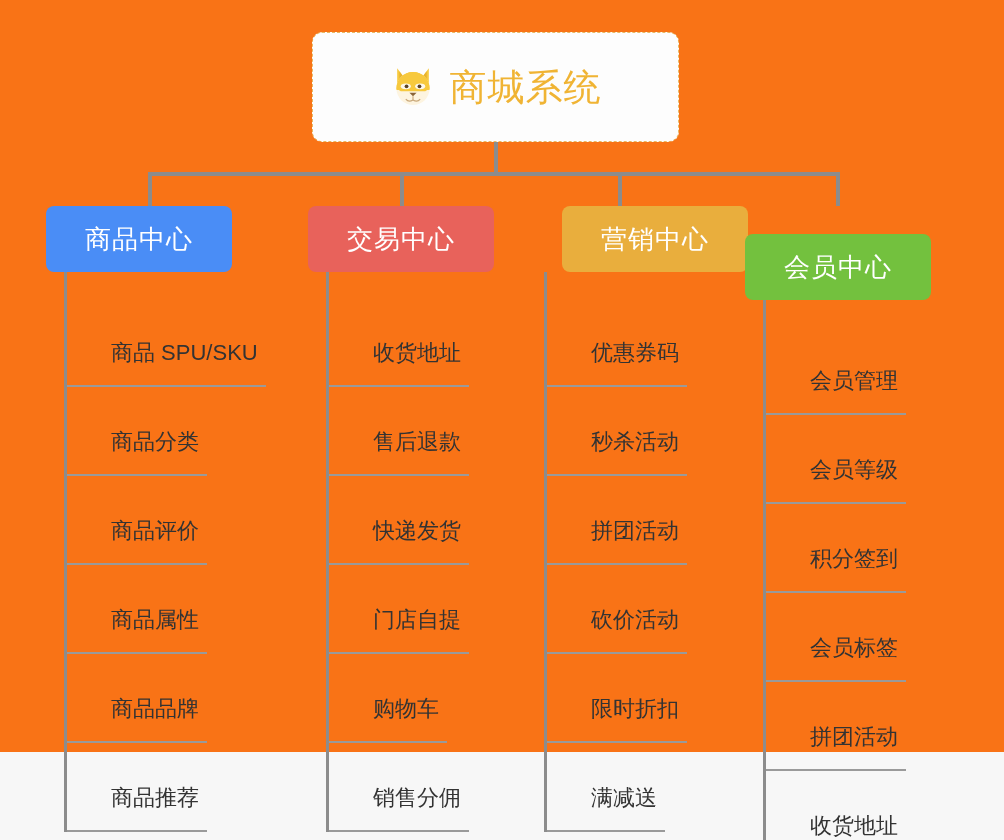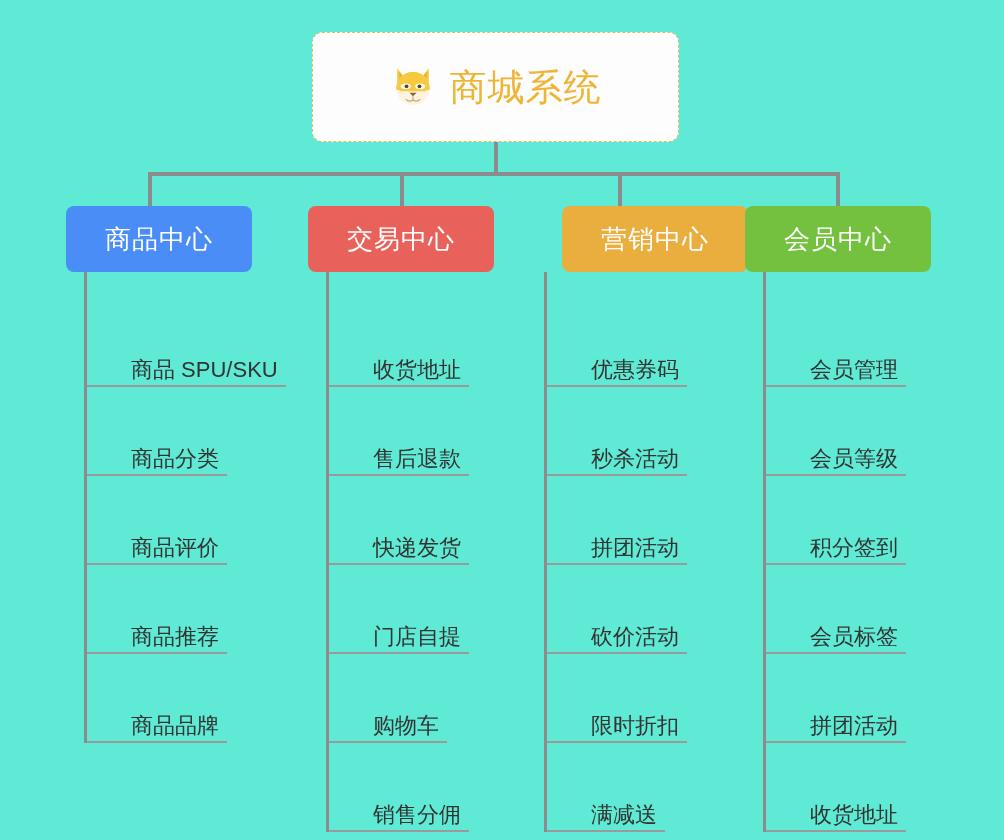--- a/index.html
+++ b/index.html
@@ -8,22 +8,22 @@
     width: 1004px;
     height: 840px;
     background: #f7f7f7;
     font-family: "Liberation Sans", "DejaVu Sans", sans-serif;
     overflow: hidden;
   }
 
   .canvas {
     position: relative;
     width: 1004px;
-    height: 840px;
-    background: #5eead4;
+    height: 752px;
+    background: #f97316;
   }
 
   
   .root-node {
     position: absolute;
     left: 312px;
     top: 32px;
     width: 367px;
     height: 110px;
     background: #fdfdfd;
@@ -76,40 +76,40 @@
   .conn-drop.c2 { left: 400px; }
   .conn-drop.c3 { left: 618px; }
   .conn-drop.c4 { left: 836px; }
 
   
   .column {
     position: absolute;
     top: 206px;
     width: 240px;
   }
-  .column.col1 { left: 66px;  width: 245px; }
+  .column.col1 { left: 46px;  width: 245px; }
   .column.col2 { left: 308px; width: 230px; }
   .column.col3 { left: 526px; width: 230px; }
   .column.col4 { left: 745px; width: 230px; }
 
   .col-header {
     height: 66px;
     border-radius: 8px;
     display: flex;
     align-items: center;
     justify-content: center;
     color: #ffffff;
     font-size: 26px;
     letter-spacing: 1px;
     user-select: none;
   }
   .column.col1 .col-header { width: 186px; }
   .column.col2 .col-header { width: 186px; }
   .column.col3 .col-header { width: 186px; margin-left: 36px; }
-  .column.col4 .col-header { width: 186px; }
+  .column.col4 .col-header { width: 186px; margin-top: 28px; }
 
   
   .col-body {
     position: relative;
     margin-left: 18px;
     padding-top: 26px;
     border-left: 3px solid #8c8c8c;
   }
 
   .leaf {
@@ -120,21 +120,21 @@
     padding-left: 44px;
     padding-bottom: 2px;
   }
 
   .leaf-label {
     position: relative;
     font-size: 22px;
     color: #333333;
     line-height: 1.15;
     white-space: nowrap;
-    padding-bottom: 3px;
+    padding-bottom: 20px;
     z-index: 2;
   }
 
   
   .leaf-rule {
     position: absolute;
     left: 0;
     bottom: 0;
     height: 2px;
     background: #9a9a9a;
@@ -184,25 +184,29 @@
       <div class="leaf">
         <div class="leaf-rule" style="width: 140px;"></div>
         <span class="leaf-label">商品分类</span>
       </div>
       <div class="leaf">
         <div class="leaf-rule" style="width: 140px;"></div>
         <span class="leaf-label">商品评价</span>
       </div>
       <div class="leaf">
         <div class="leaf-rule" style="width: 140px;"></div>
+        <span class="leaf-label">商品属性</span>
+      </div>
+      <div class="leaf">
+        <div class="leaf-rule" style="width: 140px;"></div>
+        <span class="leaf-label">商品品牌</span>
+      </div>
+      <div class="leaf">
+        <div class="leaf-rule" style="width: 140px;"></div>
         <span class="leaf-label">商品推荐</span>
-      </div>
-      <div class="leaf">
-        <div class="leaf-rule" style="width: 140px;"></div>
-        <span class="leaf-label">商品品牌</span>
       </div>
     </div>
   </div>
 
   <div class="column col2">
     <div class="col-header" style="background: rgb(232, 98, 91);">交易中心</div>
     <div class="col-body">
       <div class="leaf">
         <div class="leaf-rule" style="width: 140px;"></div>
         <span class="leaf-label">收货地址</span>

